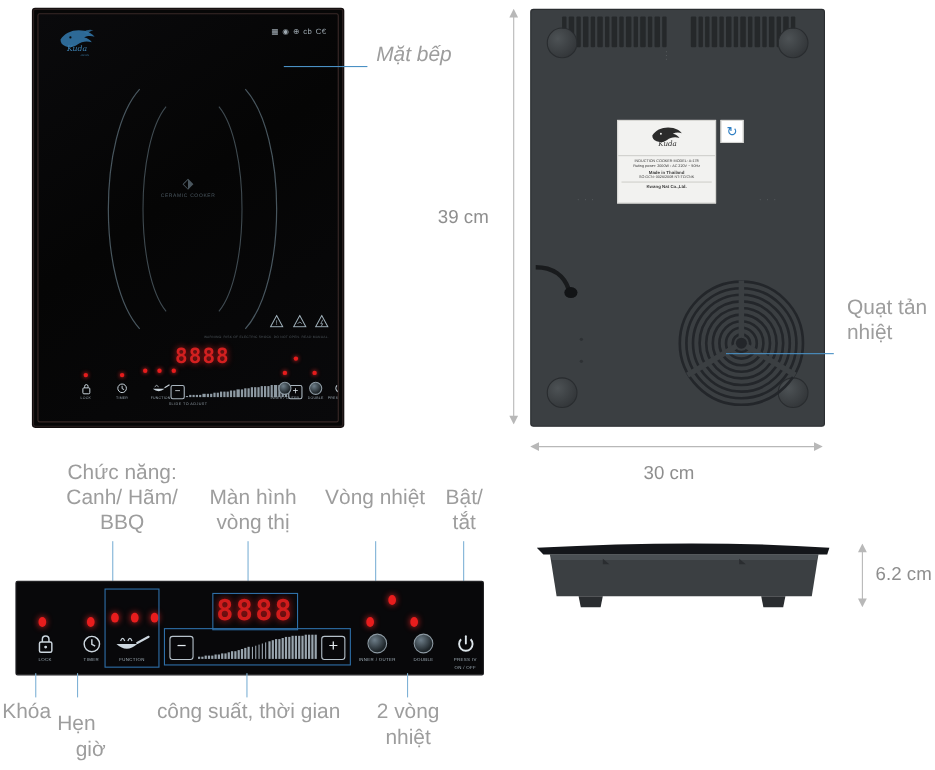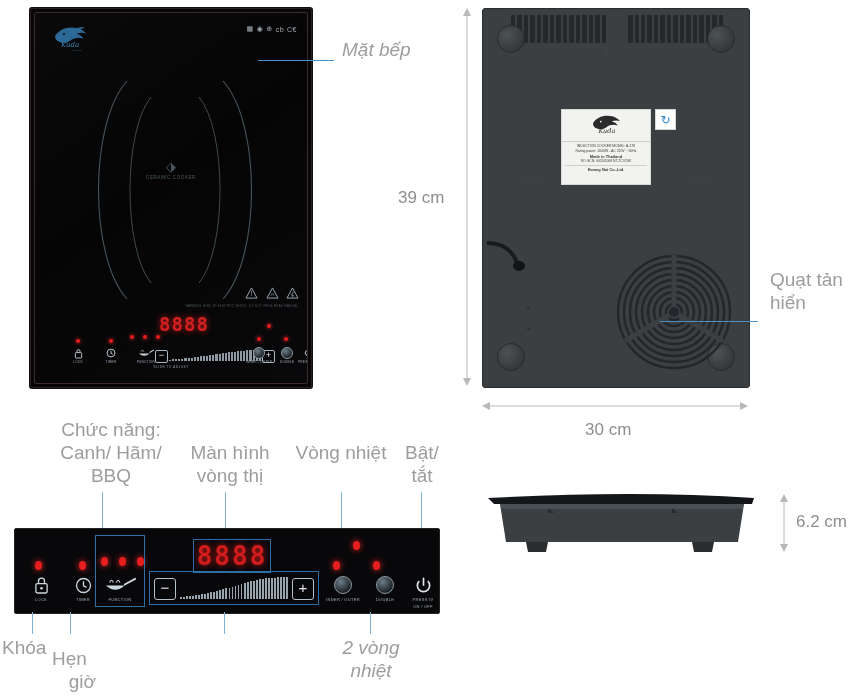--- a/index.html
+++ b/index.html
@@ -420,21 +420,21 @@
   <svg width="266" height="16" viewBox="0 0 266 16">
     <line x1="4" y1="8" x2="262" y2="8" stroke="#b8b8b8" stroke-width="1"></line>
     <path d="M0 8 L8 4 L8 12 Z" fill="#b8b8b8"></path>
     <path d="M266 8 L258 4 L258 12 Z" fill="#b8b8b8"></path>
   </svg>
 </div>
 <div class="abs dim-text" style="left:585px;top:420px;">30 cm</div>
 
 <div class="abs hline" style="left:660px;top:321px;width:98px;"></div>
 <div class="abs callout" style="left:770px;top:268px;width:80px;">
-  <div>Quạt tản hiển</div>
+  <div>Quạt tản nhiệt</div>
 </div>
 
 <div class="abs" id="side-view">
   <svg width="300" height="70" viewBox="0 0 300 70">
     <path d="M2 12 Q150 4 268 12 L266 18 L8 18 Z" fill="#14161a"></path>
     <path d="M14 18 L258 18 L252 56 L20 56 Z" fill="#3b3f42"></path>
     <path d="M14 18 L258 18 L256 23 L16 23 Z" fill="#4a4f53"></path>
     <path d="M40 56 L62 56 L60 66 L42 66 Z" fill="#2a2d30"></path>
     <path d="M206 56 L228 56 L226 66 L208 66 Z" fill="#2a2d30"></path>
     <path d="M62 22 l6 5 -6 0 Z" fill="#2a2d30"></path>
@@ -601,17 +601,18 @@
 <div class="abs vline" style="left:370px;top:612px;height:22px;"></div>
 
 <div class="abs callout" style="left:2px;top:636px;width:60px;text-align:left;">
   <div>Khóa</div>
 </div>
 <div class="abs callout" style="left:52px;top:636px;width:58px;text-align:left;margin-top:11px;">
   <div>Hẹn</div>
   <div style="text-align:right;padding-right:14px;">giờ</div>
 </div>
 <div class="abs callout" style="left:134px;top:636px;width:184px;text-align:center;">
-</div>
-<div class="abs callout" style="left:330px;top:636px;width:82px;text-align:center;font-style:italic;">
+  <div>công suất, thời gian</div>
+</div>
+<div class="abs callout" style="left:330px;top:636px;width:82px;text-align:center;">
   <div>2 vòng</div>
   <div>nhiệt</div>
 </div>
 
 </body></html>

